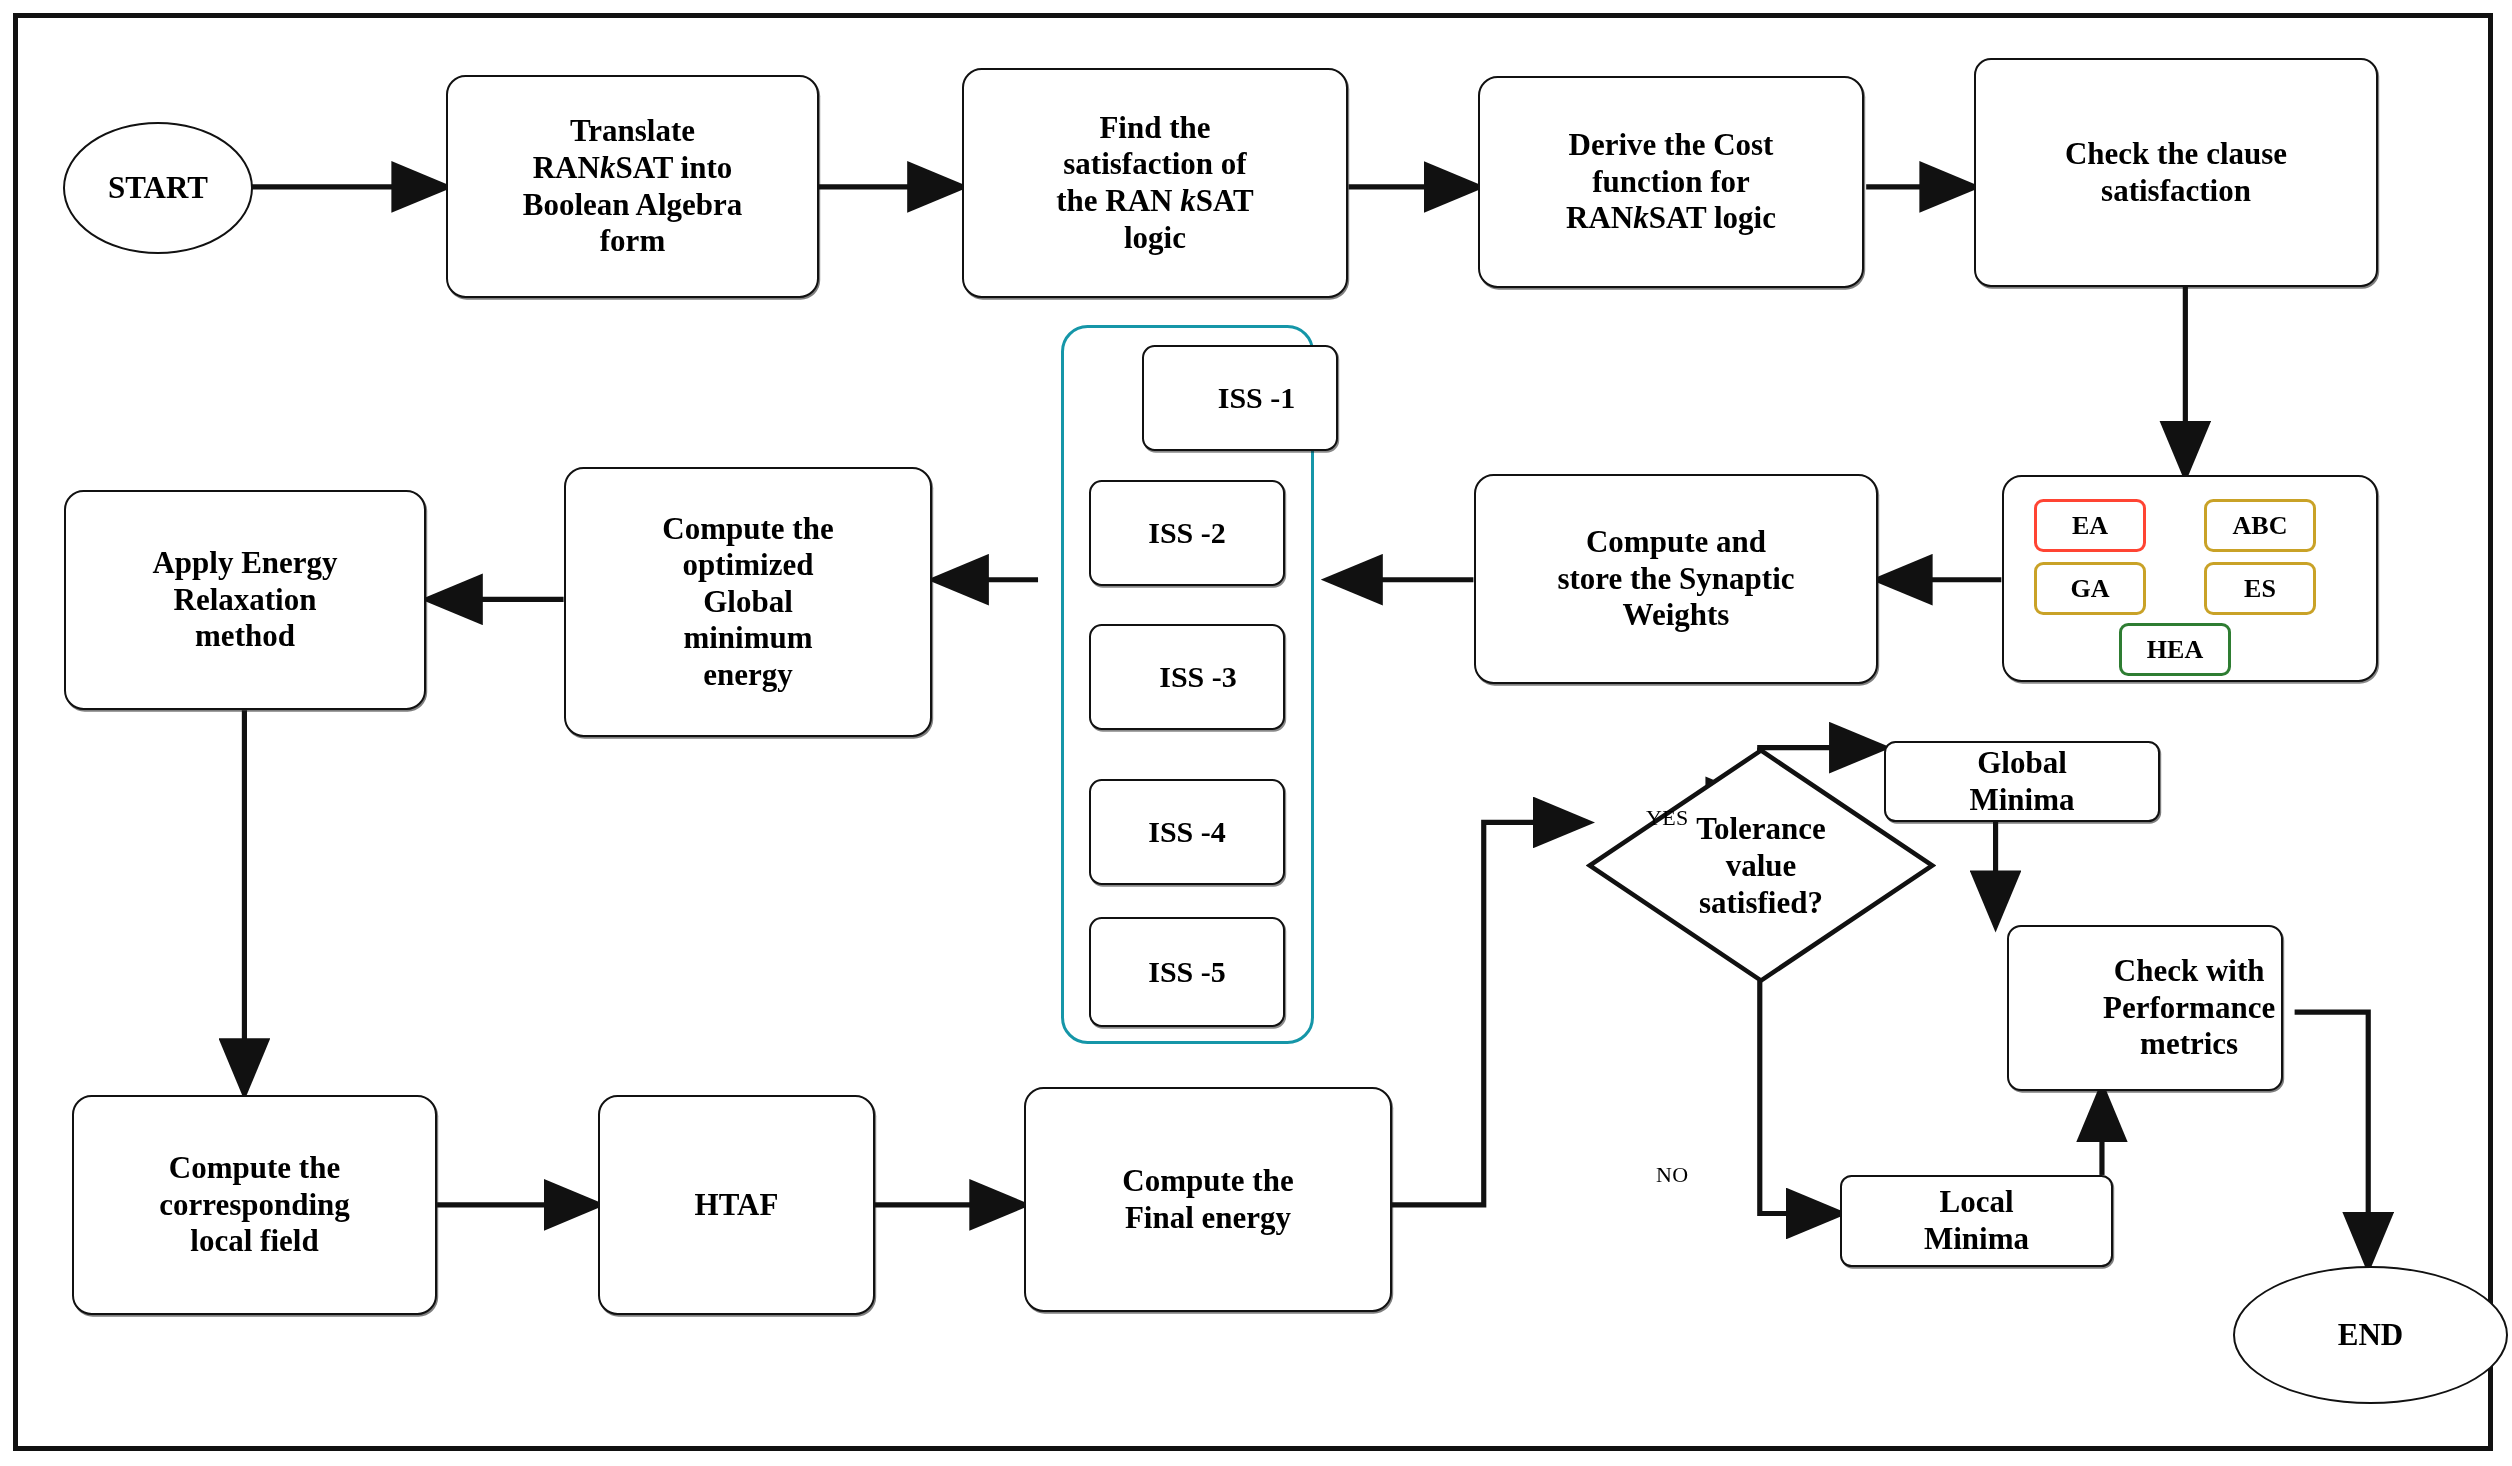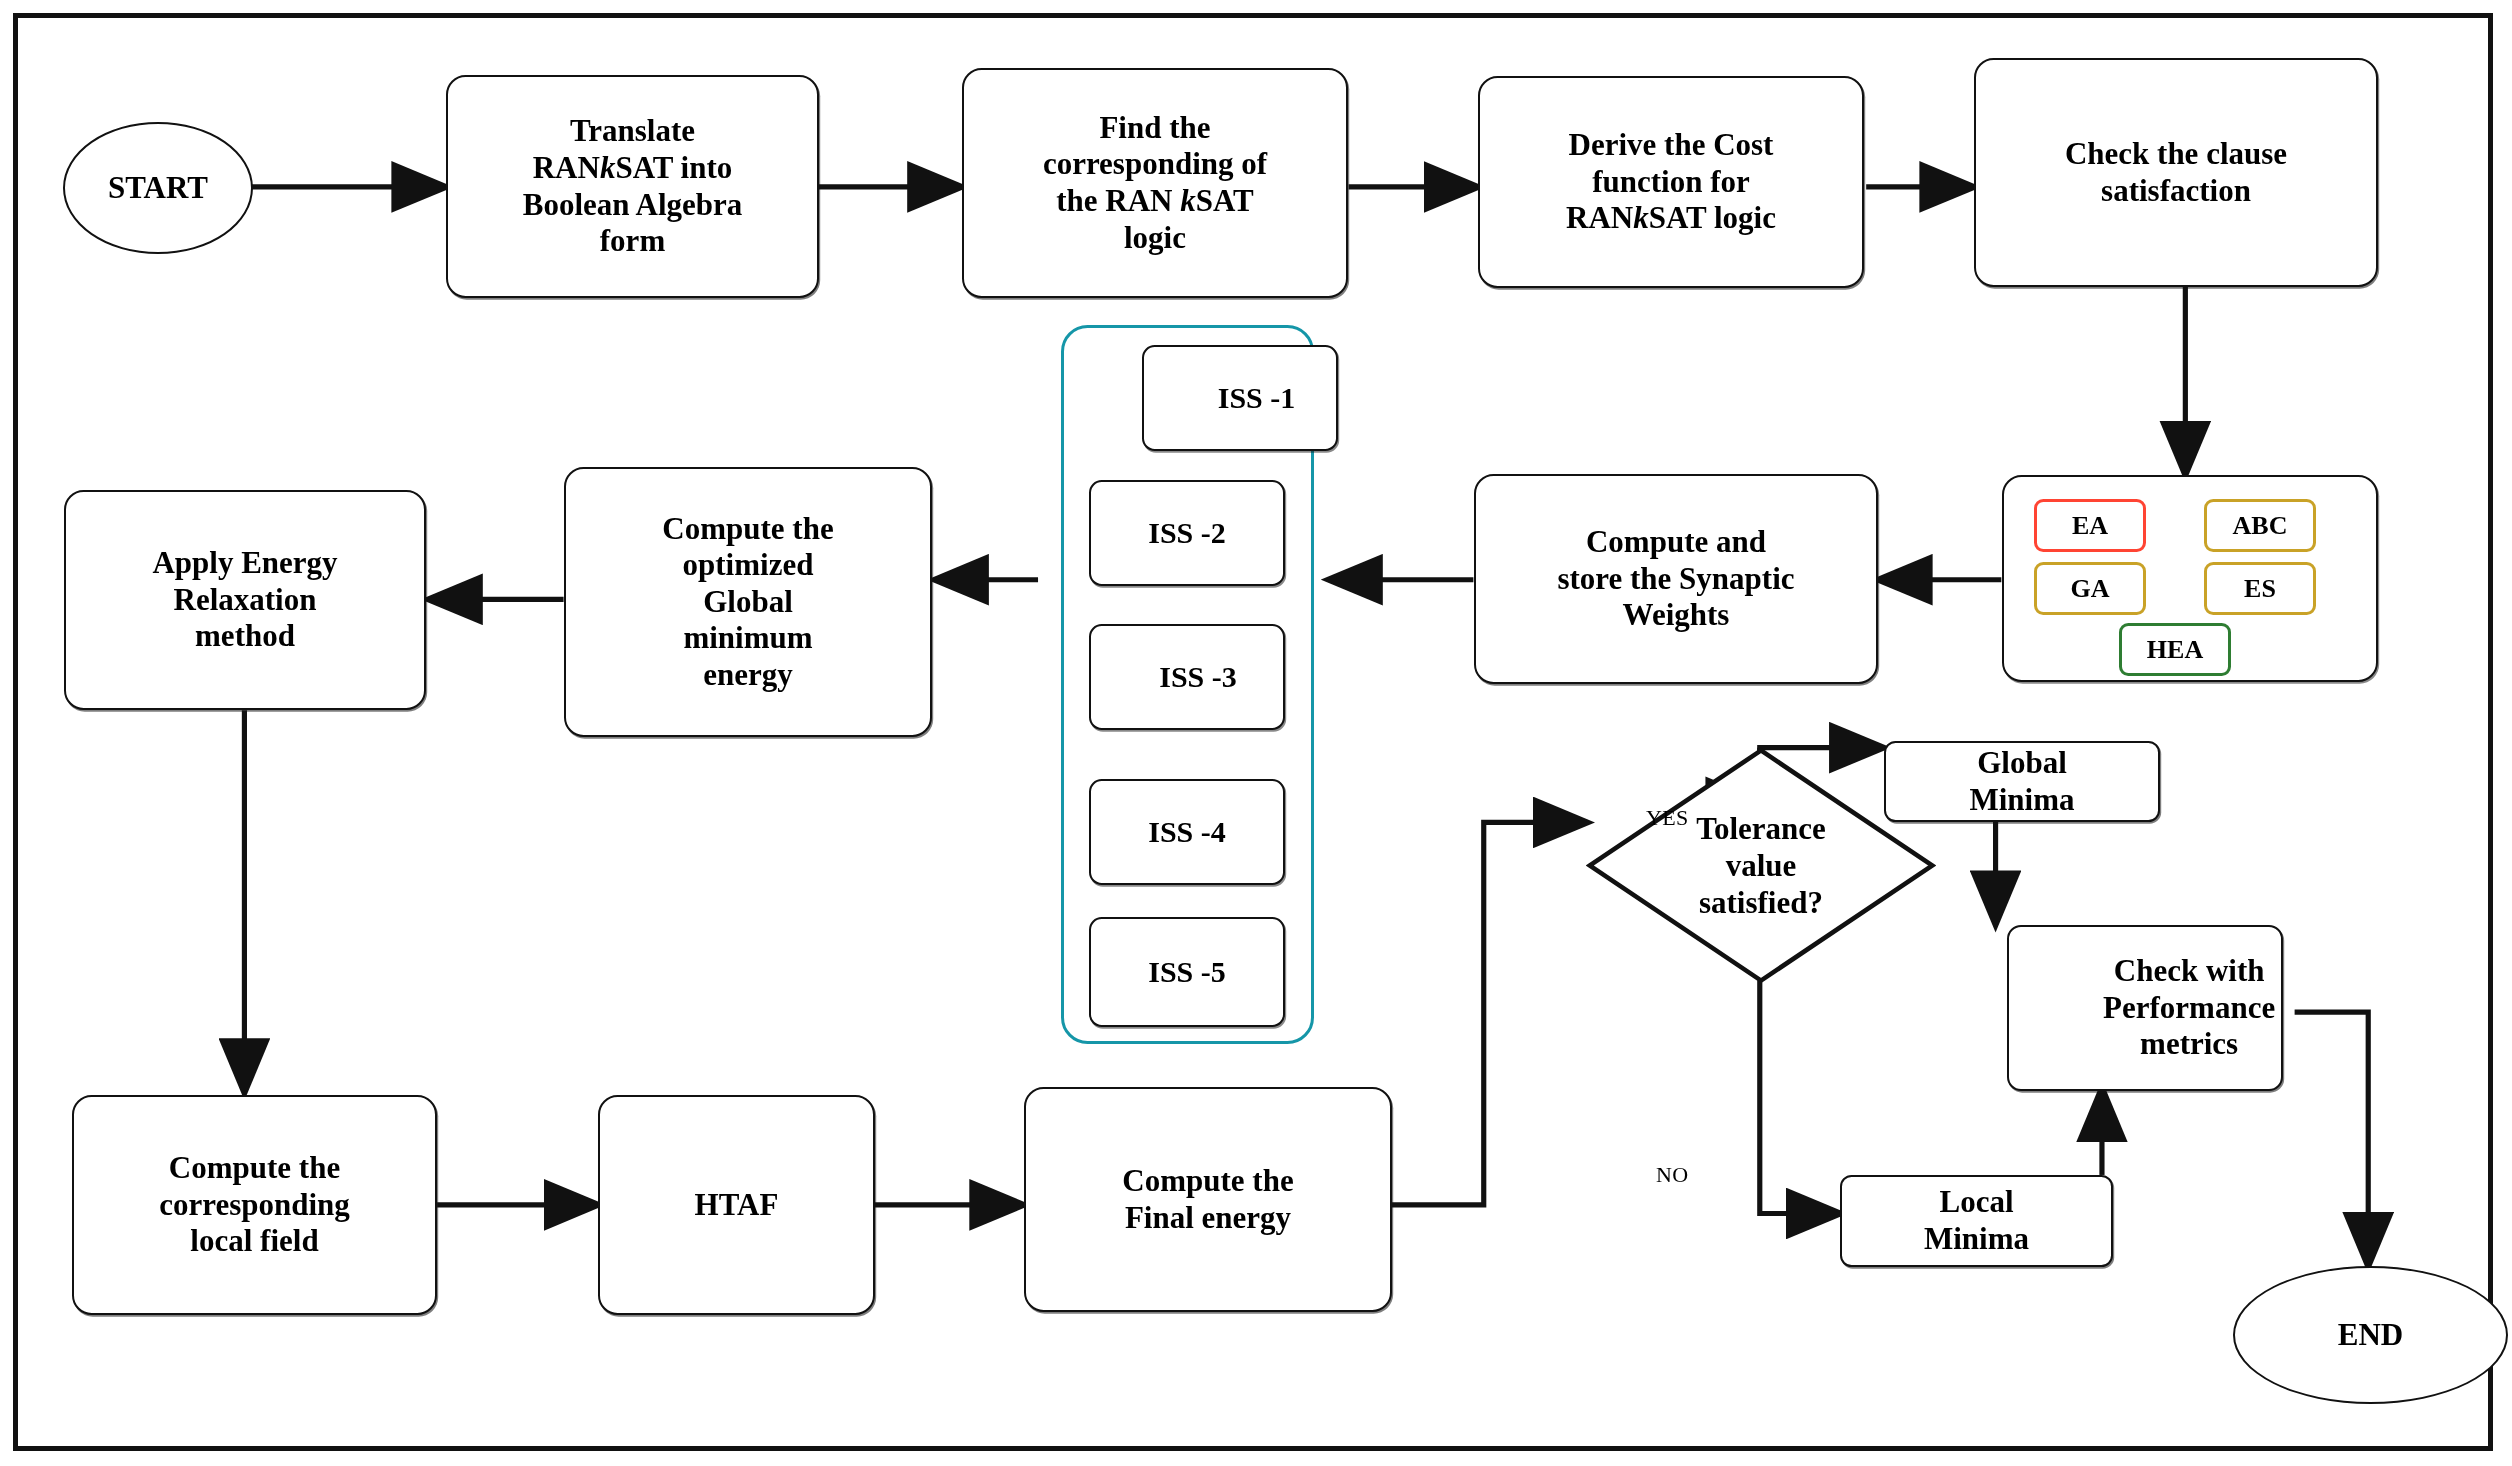--- a/index.html
+++ b/index.html
@@ -163,35 +163,35 @@
     </span>
   </div>
 
   <div class="node term" style="left:63px;top:122px;width:190px;height:132px;">
     <span>START</span>
   </div>
 
   <div class="node proc" style="left:962px;top:68px;width:386px;height:230px;">
     <span>
       <span>Find the</span><br>
-      <span>corresponding of</span><br>
+      <span>satisfaction of</span><br>
       <span>the RAN </span><i>k</i><span>SAT</span><br>
       <span>logic</span>
     </span>
   </div>
 
   <div class="node proc" style="left:1478px;top:76px;width:386px;height:212px;">
     <span>
       <span>Derive the Cost</span><br>
       <span>function for</span><br>
       <span>RAN</span><i>k</i><span>SAT logic</span>
     </span>
   </div>
 
-  <div class="node proc" style="left:1974px;top:58px;width:404px;height:229px;">
+  <div class="node proc" style="left:1974px;top:58px;width:404px;height:229px;border-radius:17px;">
     <span>
       <span>Check the clause</span><br>
       <span>satisfaction</span>
     </span>
   </div>
 
   <div class="algo-container" style="left:2002px;top:475px;width:376px;height:207px;">
     <div class="algo-chip" style="left:30px;top:22px;width:112px;height:53px;border:3.5px solid #ff4433;">
       <span>EA</span>
     </div>

